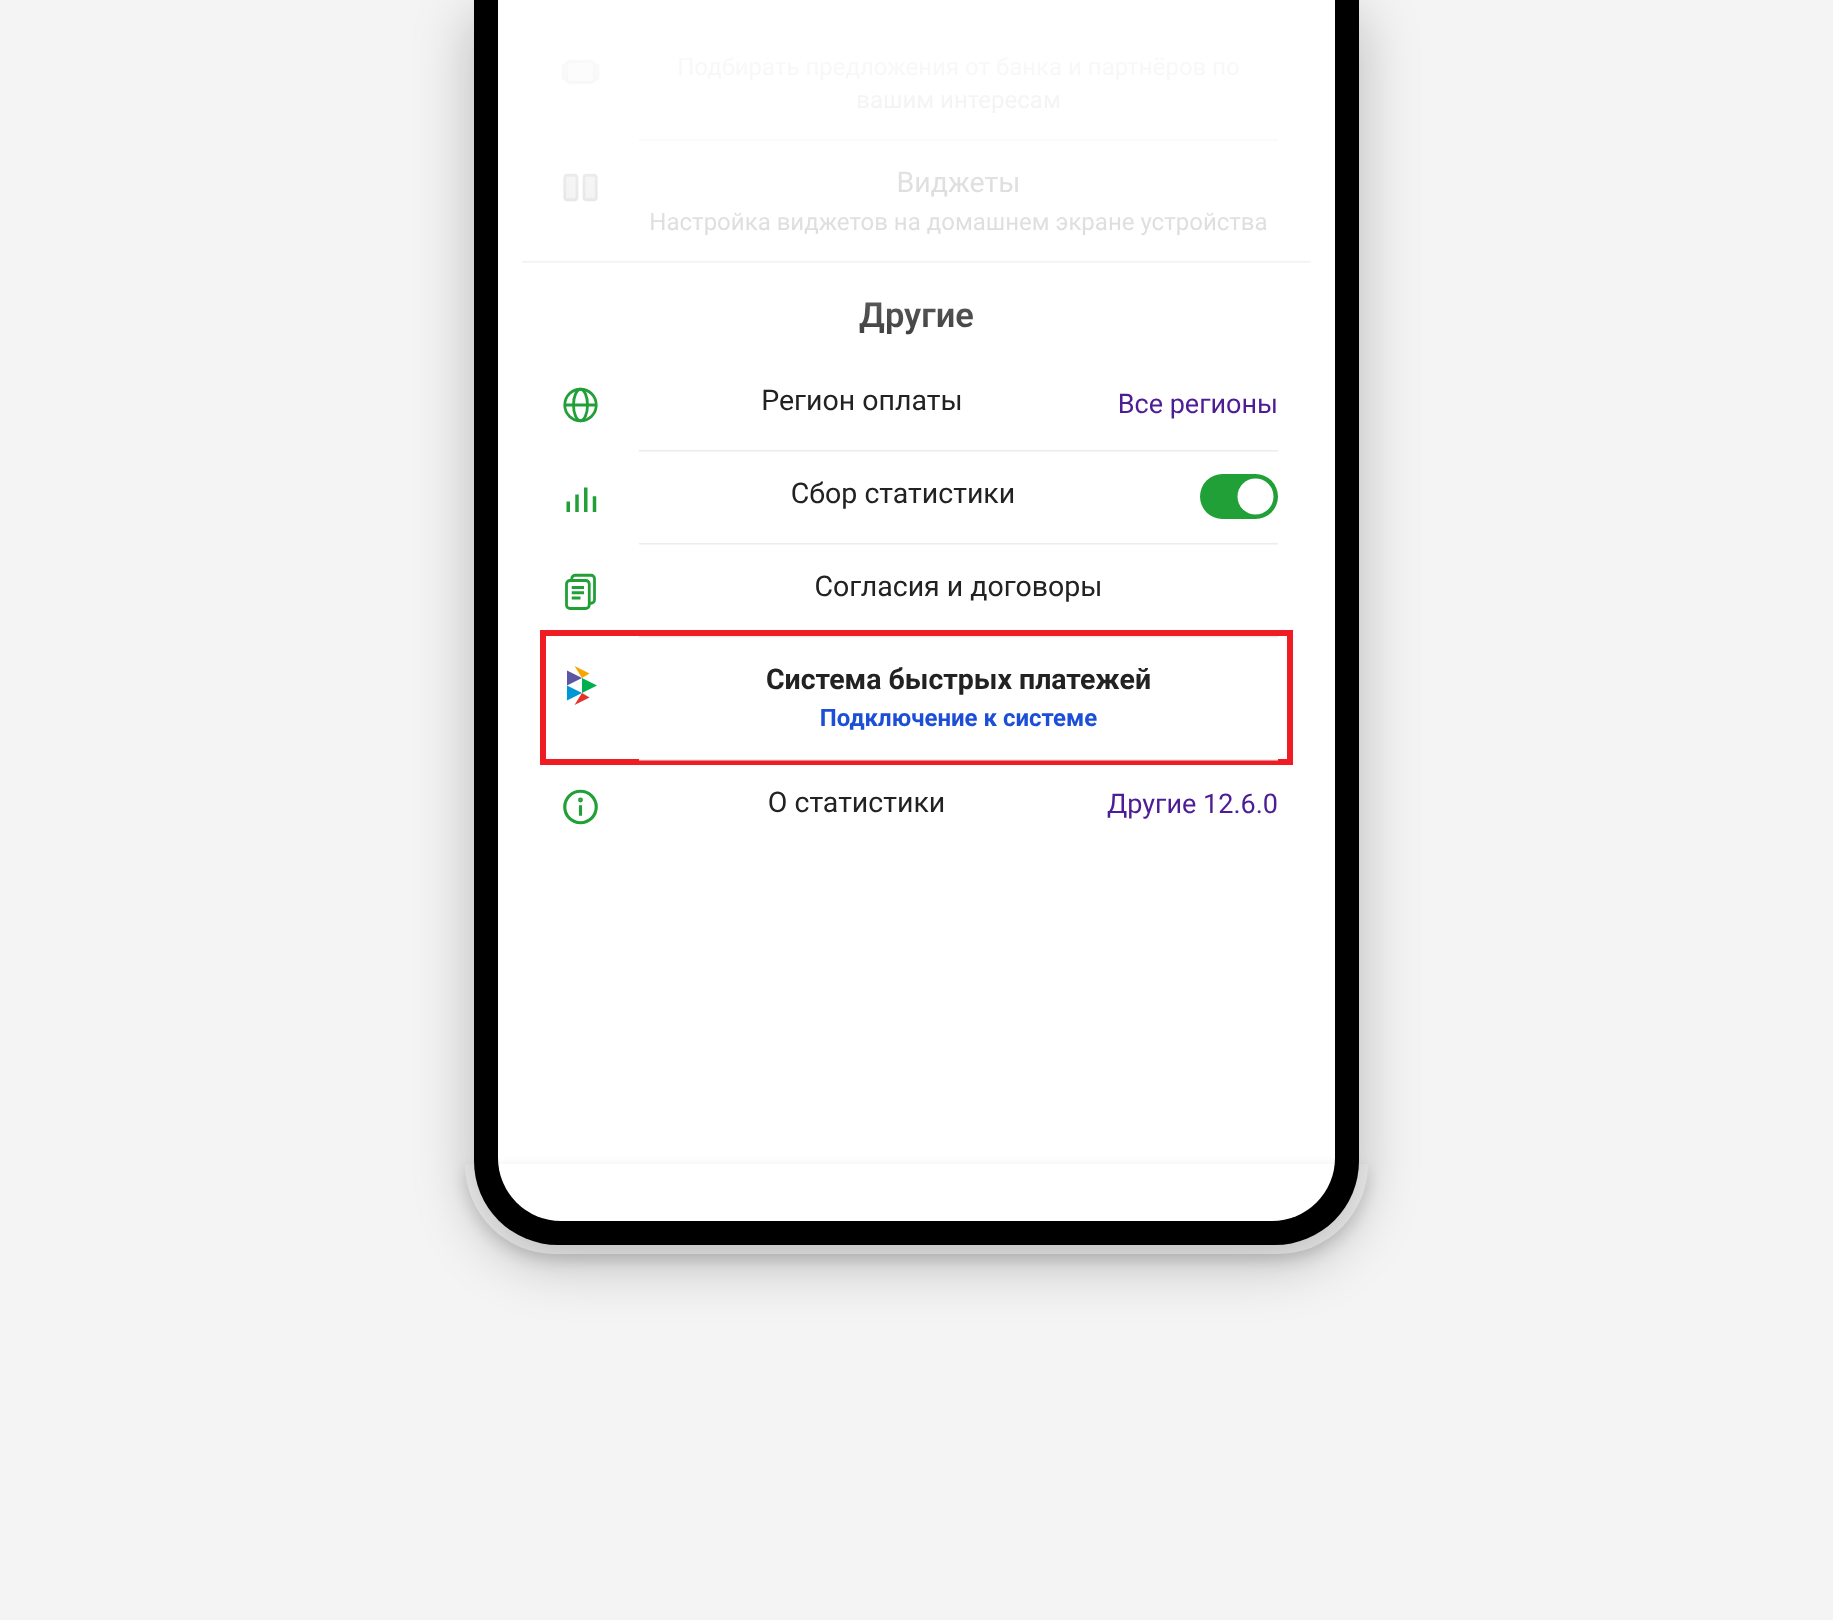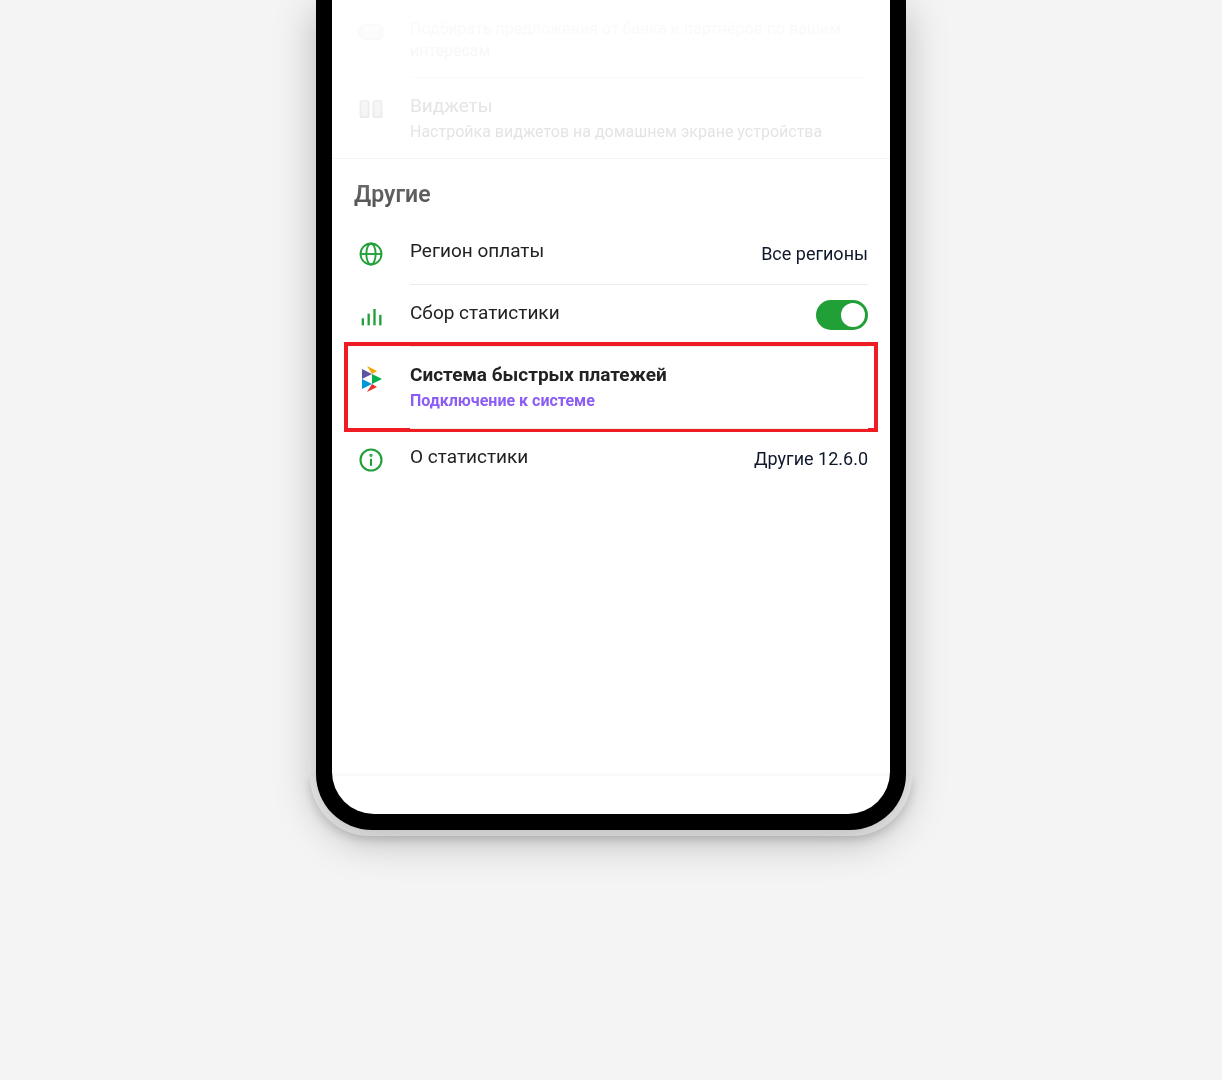--- a/index.html
+++ b/index.html
@@ -46,21 +46,22 @@
     height: 230px;
     background: linear-gradient(to bottom,
       rgba(255,255,255,0.95) 0%,
       rgba(255,255,255,0.85) 25%,
       rgba(255,255,255,0.55) 55%,
       rgba(255,255,255,0) 100%);
     pointer-events: none;
     z-index: 5;
   }
   .content {
-    padding: 0;
+    padding: 16px;
+    text-align: center;
   }
   .row {
     display: flex;
     align-items: flex-start;
     padding: 16px 22px;
     gap: 22px;
     position: relative;
   }
   .row + .row::before,
   .sep::before {
@@ -85,27 +86,27 @@
     flex-shrink: 0;
   }
   .text-wrap { flex: 1; min-width: 0; }
   .title {
     font-size: 19px;
     color: #222;
     line-height: 1.35;
   }
   .subtitle {
     font-size: 16px;
-    color: #8b5cf6;
+    color: #1d4ed8;
     line-height: 1.35;
     margin-top: 2px;
   }
   .trailing {
     font-size: 18px;
-    color: #0f172a;
+    color: #4c1d95;
     align-self: center;
     white-space: nowrap;
   }
   .section-header {
     font-size: 23px;
     font-weight: 600;
     color: #3a3a3a;
     padding: 22px 22px 14px 22px;
   }
   .dimmed .title { color: #b7b7b7; }
@@ -194,20 +195,34 @@
             <line x1="15" y1="20" x2="15" y2="6"></line>
             <line x1="20" y1="20" x2="20" y2="11"></line>
           </svg>
         </div>
         <div class="text-wrap">
           <div class="title">Сбор статистики</div>
         </div>
         <div class="toggle"></div>
       </div>
 
+      <div class="row sep">
+        <div class="icon-wrap">
+          <svg width="28" height="28" viewBox="0 0 24 24" fill="none" stroke="#21a038" stroke-width="1.6">
+            <rect x="7" y="3" width="13" height="16" rx="2"></rect>
+            <rect x="4" y="6" width="13" height="16" rx="2" fill="#fff"></rect>
+            <line x1="7" y1="10" x2="14" y2="10"></line>
+            <line x1="7" y1="13" x2="14" y2="13"></line>
+            <line x1="7" y1="16" x2="12" y2="16"></line>
+          </svg>
+        </div>
+        <div class="text-wrap">
+          <div class="title">Согласия и договоры</div>
+        </div>
+      </div>
 
       <div class="row sep" style="position:relative;font-weight:bold;">
         <div class="highlight"></div>
         <div class="icon-wrap">
           <svg width="30" height="30" viewBox="0 0 30 30">
             <polygon points="6,5 16,10 6,15" fill="#5b57a2"></polygon>
             <polygon points="6,15 16,20 6,25" fill="#0097d6"></polygon>
             <polygon points="16,10 26,15 16,20" fill="#00b04f"></polygon>
             <polygon points="11,2 21,7 16,10" fill="#f7a600"></polygon>
             <polygon points="16,20 21,23 11,28" fill="#e6332a"></polygon>

